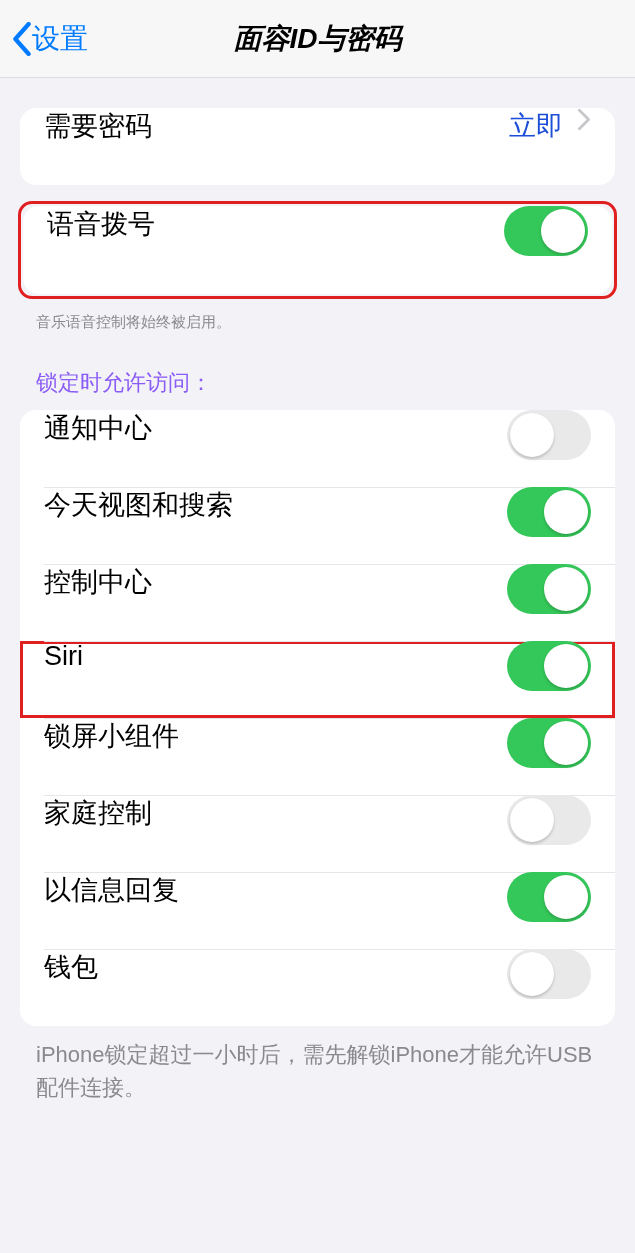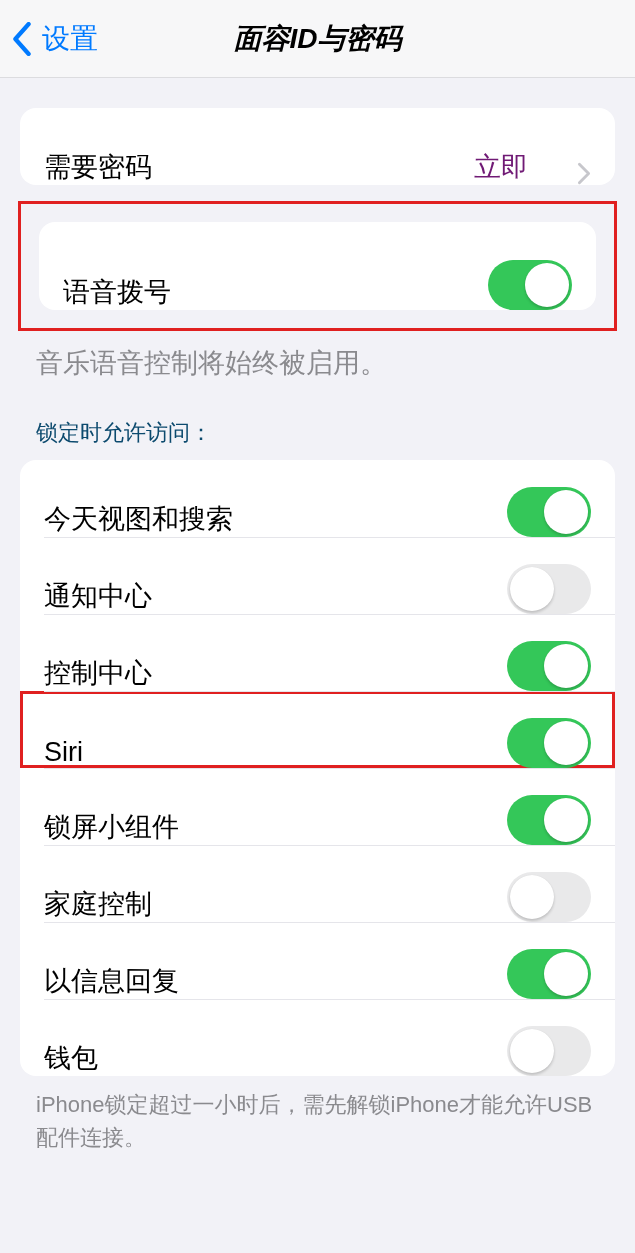--- a/index.html
+++ b/index.html
@@ -22,21 +22,21 @@
       position: relative;
       border-bottom: 1px solid #dcdcdf;
     }
     .back-button {
       display: flex;
       align-items: center;
       position: absolute;
       left: 12px;
       color: #007aff;
       font-size: 28px;
-      gap: 10px;
+      gap: 0;
     }
     .back-chevron {
       width: 20px;
       height: 34px;
     }
     .nav-title {
       flex: 1;
       text-align: center;
       font-size: 28px;
       font-weight: 600;
@@ -49,43 +49,42 @@
       background: #fff;
       border-radius: 16px;
       margin: 28px 20px 0 20px;
       overflow: hidden;
     }
     .group-first {
       margin-top: 30px;
     }
     .row {
       display: flex;
-      align-items: flex-end;
+      align-items: flex-start;
       padding: 0 24px;
       height: 77px;
       position: relative;
-      gap: 35px;
     }
     .row + .row::before {
       content: "";
       position: absolute;
       top: 0;
       left: 24px;
       right: 0;
       height: 1px;
       background: #e5e5ea;
     }
     .row-label {
       flex: 1;
       font-size: 27px;
       color: #000;
     }
     .row-value {
       font-size: 27px;
-      color: #701a75;
+      color: #1d4ed8;
       margin-right: 10px;
     }
     .chevron-right {
       color: #c7c7cc;
       margin-left: 4px;
     }
     .chevron-right svg {
       width: 14px;
       height: 23px;
       display: block;
@@ -112,35 +111,35 @@
       background: #fff;
       box-shadow: 0 2px 3px rgba(0,0,0,0.18), 0 0 1px rgba(0,0,0,0.08);
     }
     .toggle-on .toggle-knob {
       right: 3px;
     }
     .toggle-off .toggle-knob {
       left: 3px;
     }
     .footer-text {
-      font-size: 27px;
+      font-size: 15px;
       color: #8a8a8e;
       padding: 12px 36px 0 36px;
       line-height: 1.5;
     }
     .header-text {
       font-size: 22px;
-      color: #0c4a6e;
+      color: #8b5cf6;
       padding: 34px 36px 6px 36px;
     }
     .highlight-box {
       border: 3px solid #e02020;
-      border-radius: 0;
+      border-radius: 14px;
       margin: 16px 18px 0 18px;
-      padding: 18px;
+      padding: 2px;
     }
     .highlight-box .group {
       margin: 0;
     }
     .highlight-row {
       outline: 3px solid #e02020;
       outline-offset: -3px;
       z-index: 2;
     }
     .group-lock {
@@ -190,34 +189,34 @@
       </div>
     </div>
   </div>
   <div class="footer-text">音乐语音控制将始终被启用。</div>
 
   <div class="header-text">锁定时允许访问：</div>
 
   <div class="group group-lock">
 
     <div class="row">
-      <div class="row-label">今天视图和搜索</div>
-      <div class="toggle toggle-on">
-          <div class="toggle-knob"></div>
-        </div>
-    </div>
-
-    <div class="row">
       <div class="row-label">通知中心</div>
       <div class="toggle toggle-off">
           <div class="toggle-knob"></div>
         </div>
     </div>
 
     <div class="row">
+      <div class="row-label">今天视图和搜索</div>
+      <div class="toggle toggle-on">
+          <div class="toggle-knob"></div>
+        </div>
+    </div>
+
+    <div class="row">
       <div class="row-label">控制中心</div>
       <div class="toggle toggle-on">
           <div class="toggle-knob"></div>
         </div>
     </div>
 
     <div class="row highlight-row">
       <div class="row-label">Siri</div>
       <div class="toggle toggle-on">
           <div class="toggle-knob"></div>

